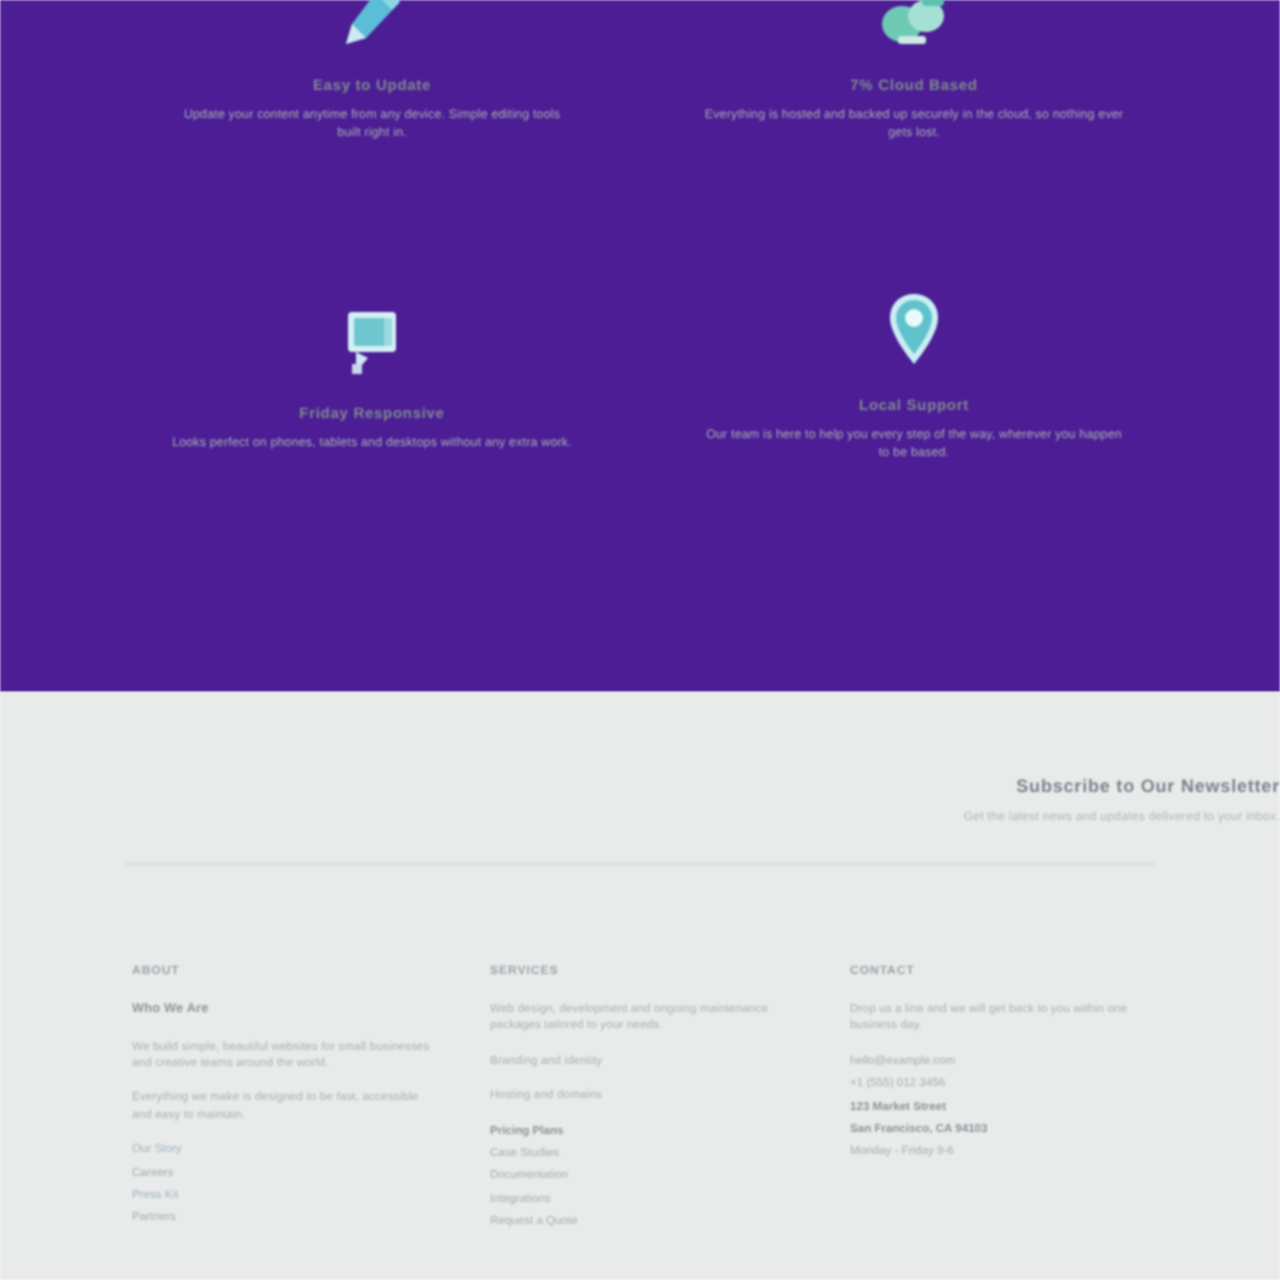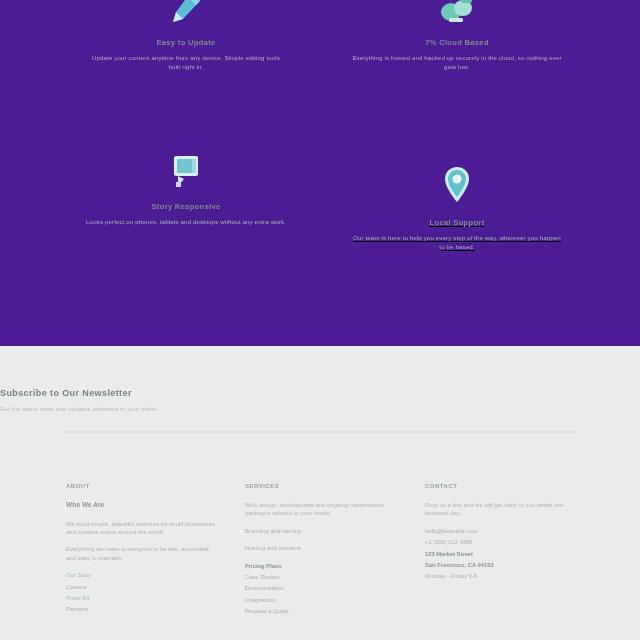--- a/index.html
+++ b/index.html
@@ -39,32 +39,32 @@
     line-height:8.6px;
     color:#a9b1b6;
     margin:0;
     letter-spacing:.1px;
   }
 
   
   #feat-0{left:86px;top:-14px;width:200px;}
   #feat-1{left:352px;top:-14px;width:210px;}
   #feat-2{left:86px;top:150px;width:200px;}
-  #feat-3{left:352px;top:166px;width:210px;text-decoration:underline;}
+  #feat-3{left:352px;top:146px;width:210px;}
 
   
   .soft{filter:blur(.45px);}
 
   
   .gray{
     position:absolute;left:0;top:346px;width:640px;height:294px;
     background:#e9eaea;
   }
   .cta{
-    position:absolute;left:0;top:42px;width:640px;text-align:left;
+    position:absolute;left:0;top:42px;width:640px;text-align:right;
   }
   .cta-title{
     font-size:9px;font-weight:bold;color:#79838a;letter-spacing:.4px;
     margin:0 0 6px 0;line-height:11px;
   }
   .cta-sub{
     font-size:6px;color:#b0b6b9;letter-spacing:.15px;margin:0;line-height:8px;
   }
   .divider{
     position:absolute;left:62px;top:85px;width:516px;height:2px;
@@ -132,21 +132,21 @@
     <div class="feat" id="feat-2">
       <div class="feat-icon">
         <svg width="36" height="44" viewBox="0 0 36 44" aria-hidden="true">
           <rect x="6" y="4" width="24" height="20" rx="2" fill="#d6f1f5"></rect>
           <rect x="9" y="7" width="18" height="14" rx="1" fill="#6fc6cf"></rect>
           <rect x="24" y="7" width="4" height="14" fill="#9ad9e0"></rect>
           <path d="M10 24 L10 34 L16 27 Z" fill="#cfe9f2"></path>
           <rect x="8" y="30" width="5" height="5" fill="#c8d8ea"></rect>
         </svg>
       </div>
-      <p class="feat-title">Story Responsive</p>
+      <p class="feat-title">Friday Responsive</p>
       <p class="feat-body">Looks perfect on phones, tablets and desktops without any extra work.</p>
     </div>
 
     <div class="feat" id="feat-3">
       <div class="feat-icon">
         <svg width="28" height="46" viewBox="0 0 28 46" aria-hidden="true">
           <path d="M14 1 C7 1 2 6 2 13 C2 22 14 36 14 36 C14 36 26 22 26 13 C26 6 21 1 14 1 Z" fill="#c9eff3"></path>
           <path d="M14 4 C9 4 5 8 5 13 C5 20 14 31 14 31 C14 31 23 20 23 13 C23 8 19 4 14 4 Z" fill="#5fc2cc"></path>
           <circle cx="14" cy="13" r="4.5" fill="#eafafb"></circle>
         </svg>

